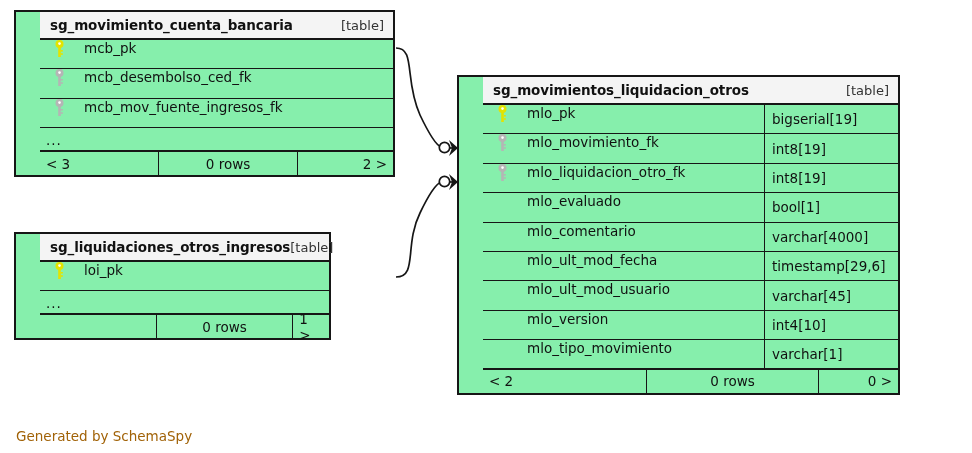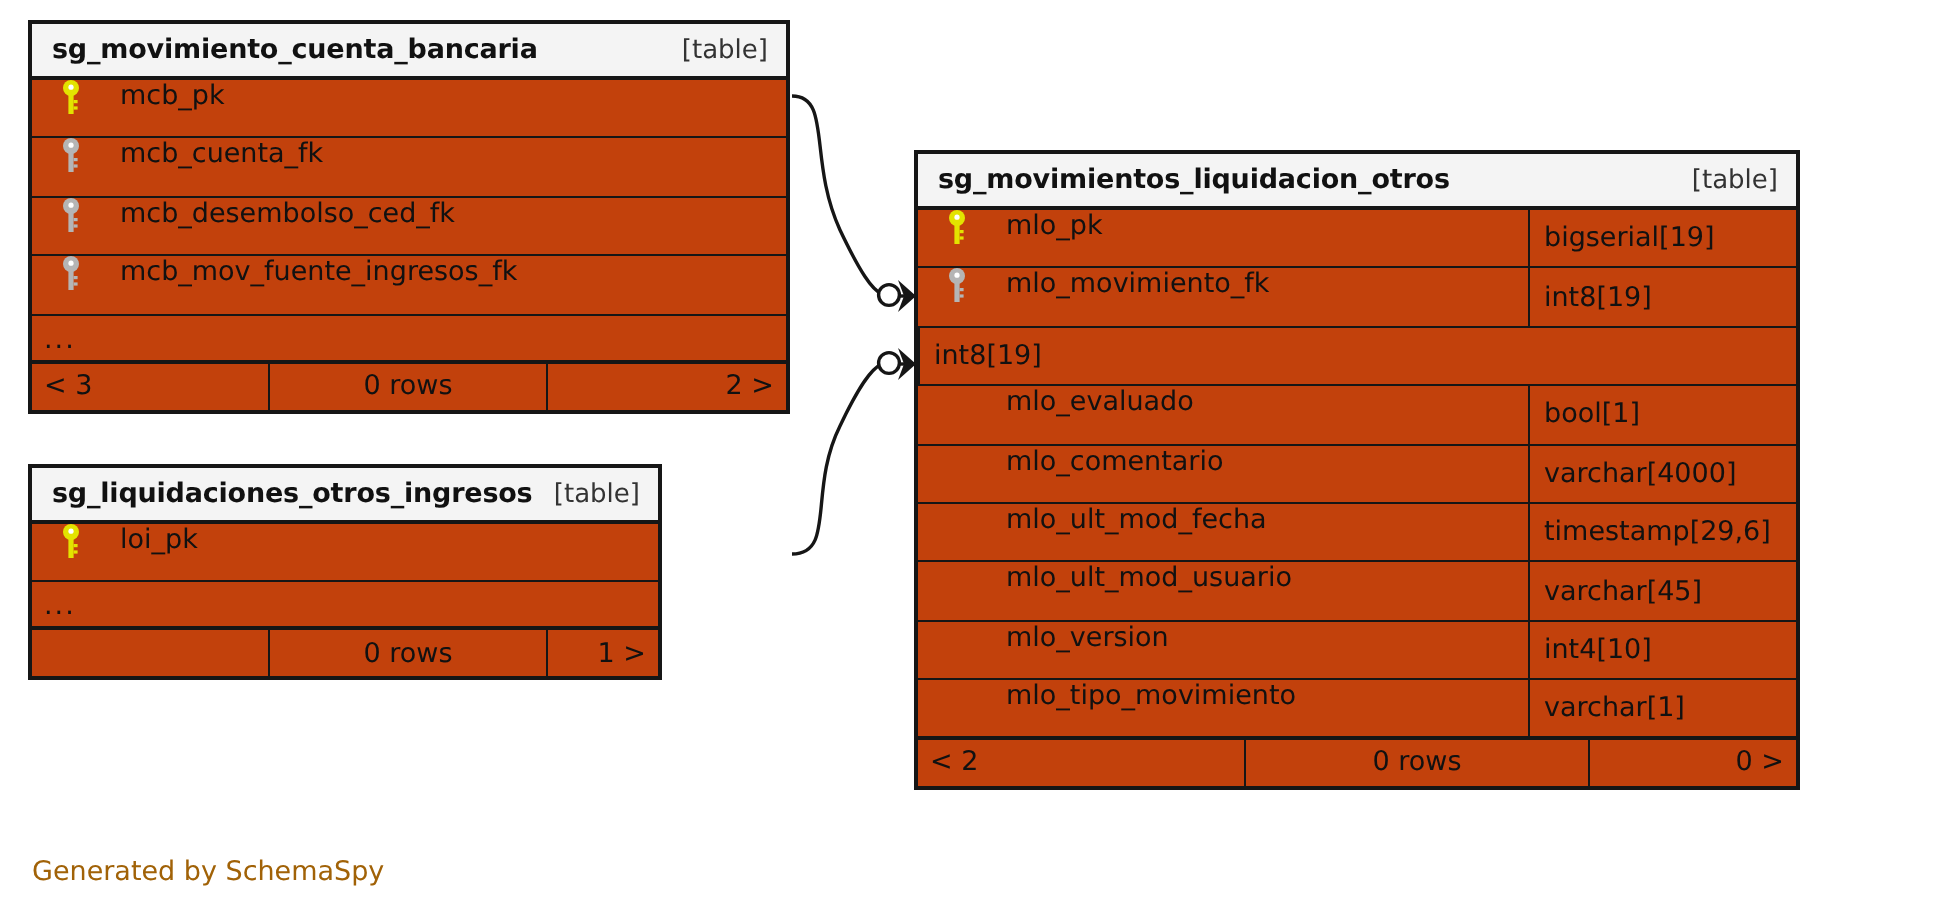--- a/index.html
+++ b/index.html
@@ -29,22 +29,23 @@
     width: 972px;
     height: 453px;
     pointer-events: none;
   }
 
   
   .entity {
     position: absolute;
     box-sizing: border-box;
     border: 2.5px solid #161616;
-    background: #c2410c;
+    background: #86efac;
     border-collapse: collapse;
+    padding-left: 24px;
   }
   .entity .hdr {
     box-sizing: border-box;
     height: 28px;
     background: #f4f4f4;
     border-bottom: 2.5px solid #161616;
     display: flex;
     align-items: center;
     padding: 0 9px 0 10px;
     white-space: nowrap;
@@ -200,34 +201,20 @@
               <circle cx="4.5" cy="3.6" r="1.3" fill="#ffffff"></circle>
               <rect x="3.2" y="6.5" width="2.6" height="10.5" fill="#e3e300"></rect>
               <rect x="5.8" y="10" width="2" height="1.6" fill="#e3e300"></rect>
               <rect x="5.8" y="13.2" width="2" height="1.6" fill="#e3e300"></rect>
             </svg>
           </span>
           <span class="name-txt">mcb_pk</span>
         </div>
       </div>
 
-      <div class="row">
-        <div class="col-name">
-          <span class="keyslot">
-            <svg width="9" height="17" viewBox="0 0 9 17" xmlns="http://www.w3.org/2000/svg">
-              <circle cx="4.5" cy="4" r="4" fill="#b5b5b5"></circle>
-              <circle cx="4.5" cy="3.6" r="1.3" fill="#ffffff"></circle>
-              <rect x="3.2" y="6.5" width="2.6" height="10.5" fill="#b5b5b5"></rect>
-              <rect x="5.8" y="10" width="2" height="1.6" fill="#b5b5b5"></rect>
-              <rect x="5.8" y="13.2" width="2" height="1.6" fill="#b5b5b5"></rect>
-            </svg>
-          </span>
-          <span class="name-txt">mcb_cuenta_fk</span>
-        </div>
-      </div>
 
       <div class="row">
         <div class="col-name">
           <span class="keyslot">
             <svg width="9" height="17" viewBox="0 0 9 17" xmlns="http://www.w3.org/2000/svg">
               <circle cx="4.5" cy="4" r="4" fill="#b5b5b5"></circle>
               <circle cx="4.5" cy="3.6" r="1.3" fill="#ffffff"></circle>
               <rect x="3.2" y="6.5" width="2.6" height="10.5" fill="#b5b5b5"></rect>
               <rect x="5.8" y="10" width="2" height="1.6" fill="#b5b5b5"></rect>
               <rect x="5.8" y="13.2" width="2" height="1.6" fill="#b5b5b5"></rect>
@@ -323,20 +310,32 @@
               <rect x="5.8" y="10" width="2" height="1.6" fill="#b5b5b5"></rect>
               <rect x="5.8" y="13.2" width="2" height="1.6" fill="#b5b5b5"></rect>
             </svg>
           </span>
           <span class="name-txt">mlo_movimiento_fk</span>
         </div>
         <div class="col-type">int8[19]</div>
       </div>
 
       <div class="row">
+        <div class="col-name">
+          <span class="keyslot">
+            <svg width="9" height="17" viewBox="0 0 9 17" xmlns="http://www.w3.org/2000/svg">
+              <circle cx="4.5" cy="4" r="4" fill="#b5b5b5"></circle>
+              <circle cx="4.5" cy="3.6" r="1.3" fill="#ffffff"></circle>
+              <rect x="3.2" y="6.5" width="2.6" height="10.5" fill="#b5b5b5"></rect>
+              <rect x="5.8" y="10" width="2" height="1.6" fill="#b5b5b5"></rect>
+              <rect x="5.8" y="13.2" width="2" height="1.6" fill="#b5b5b5"></rect>
+            </svg>
+          </span>
+          <span class="name-txt">mlo_liquidacion_otro_fk</span>
+        </div>
         <div class="col-type">int8[19]</div>
       </div>
 
       <div class="row">
         <div class="col-name">
           <span class="keyslot"></span>
           <span class="name-txt">mlo_evaluado</span>
         </div>
         <div class="col-type">bool[1]</div>
       </div>

